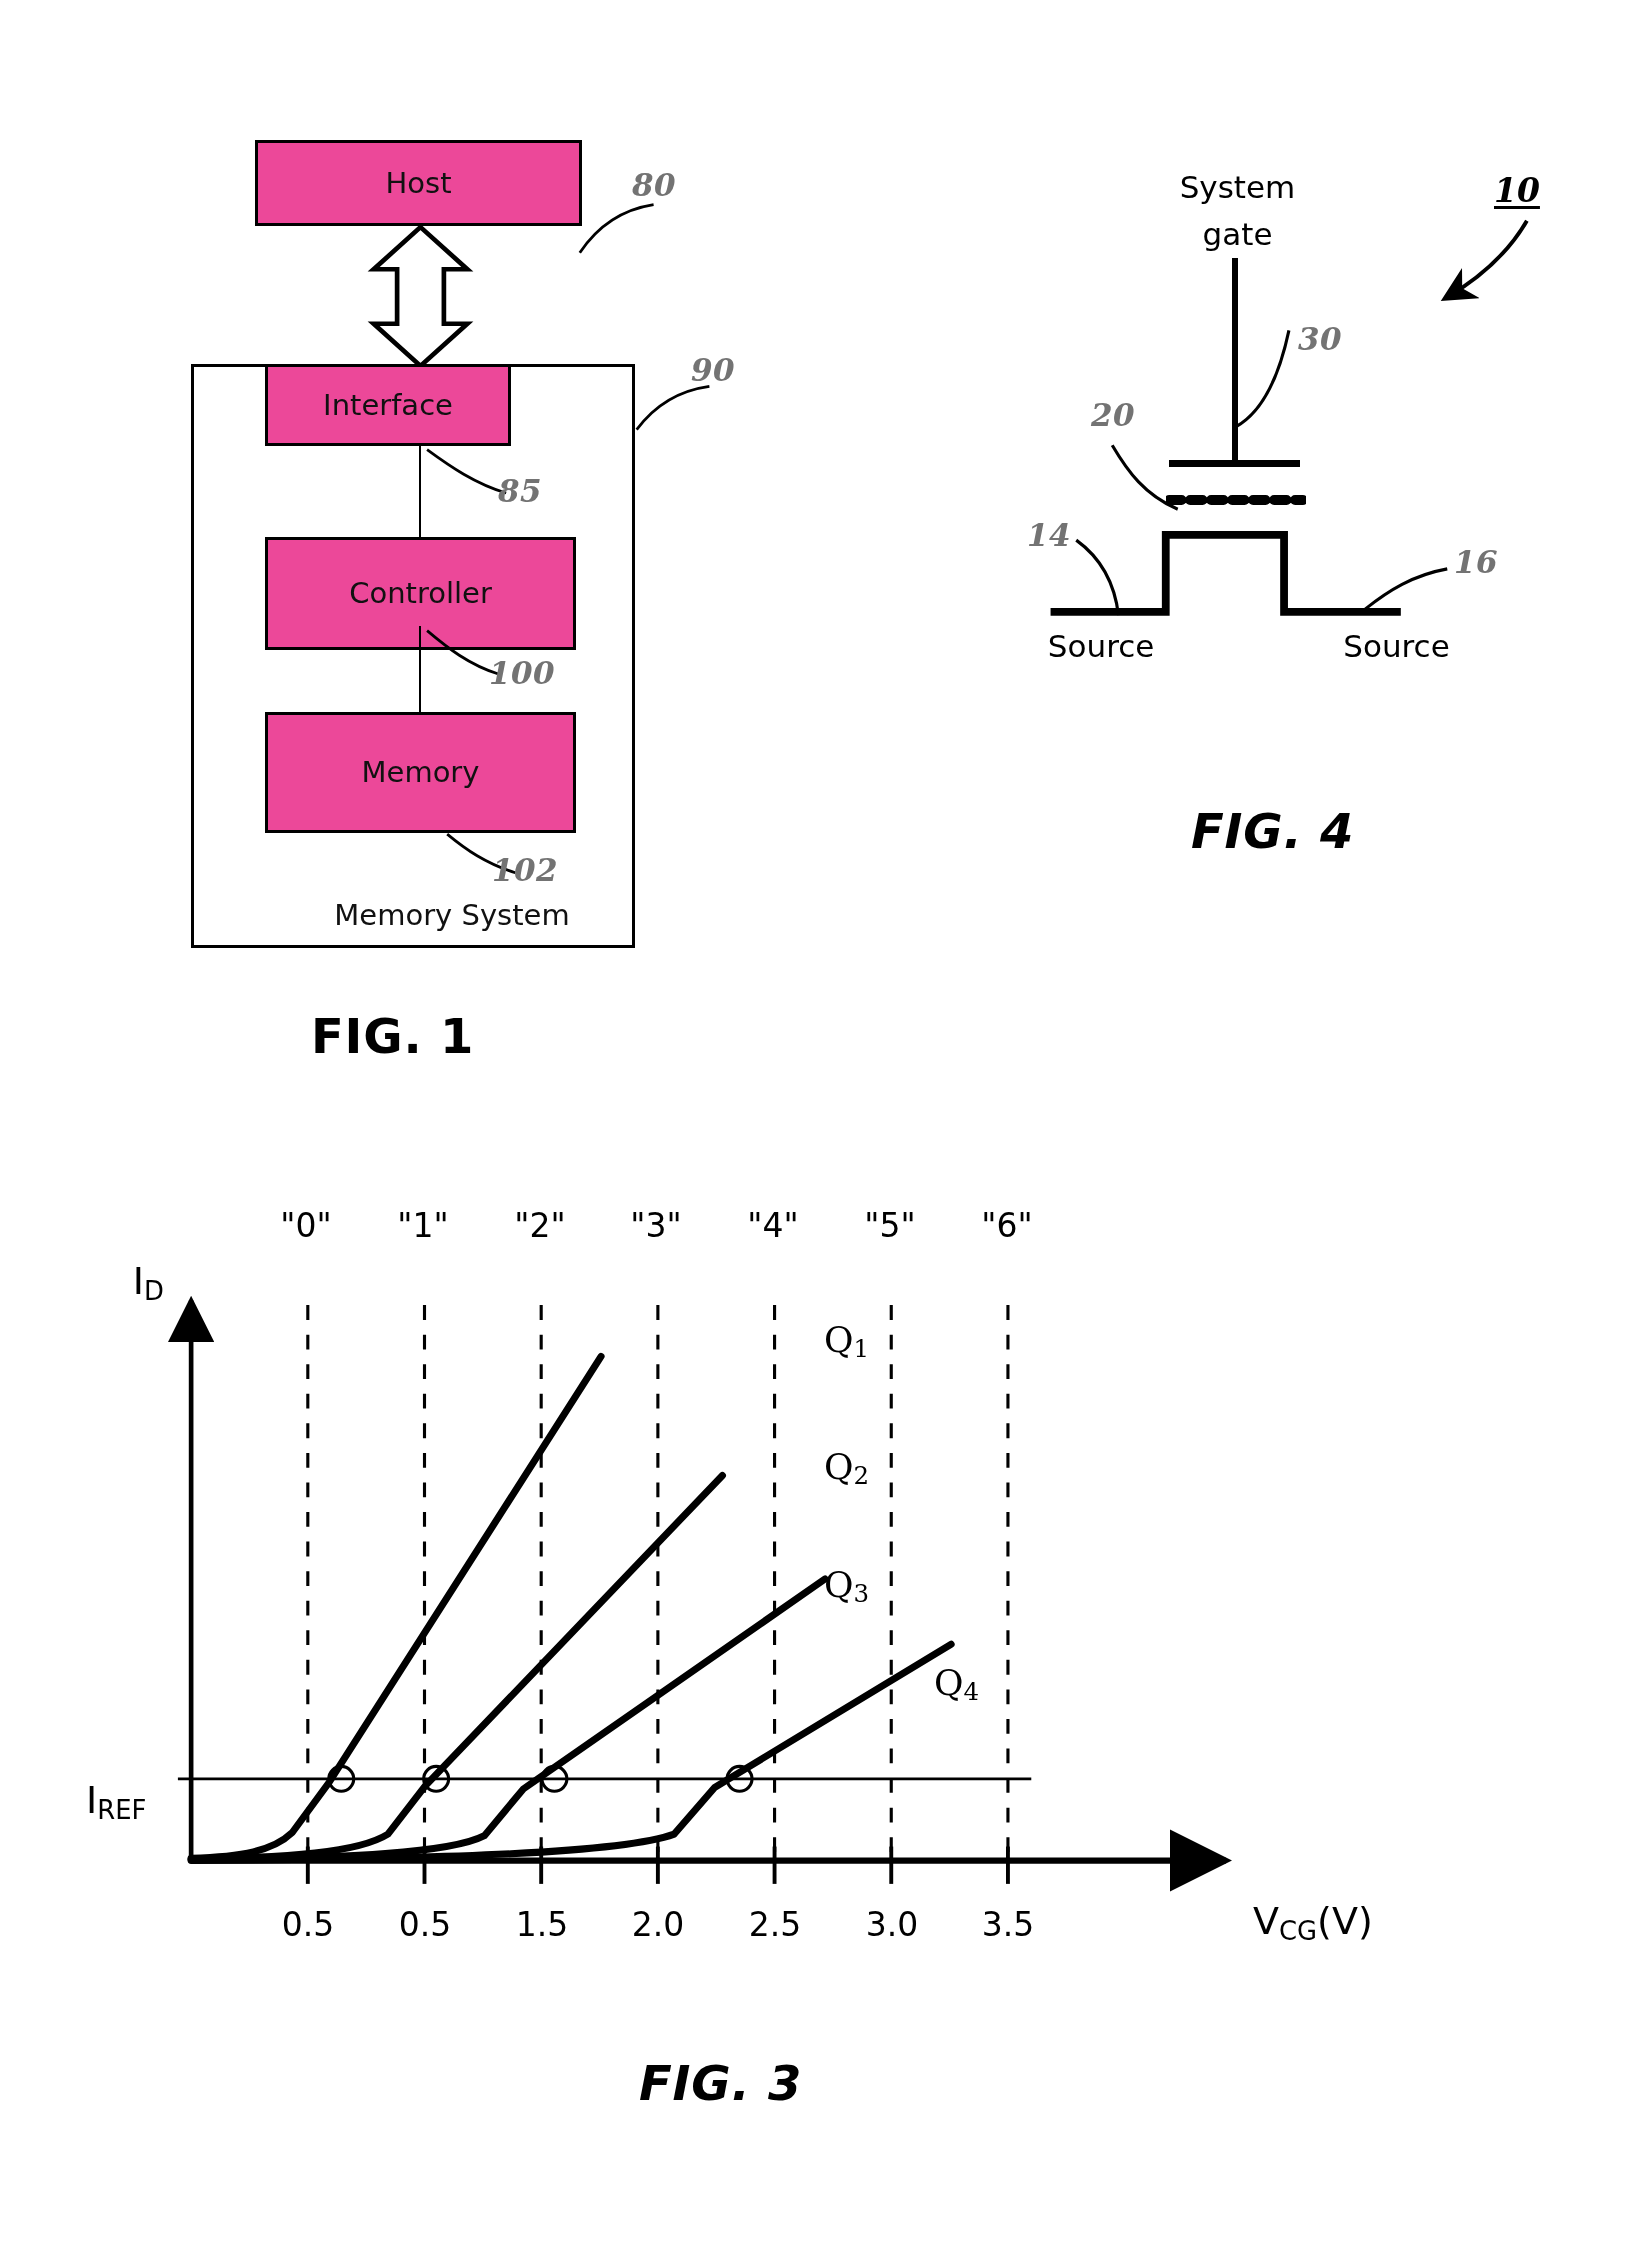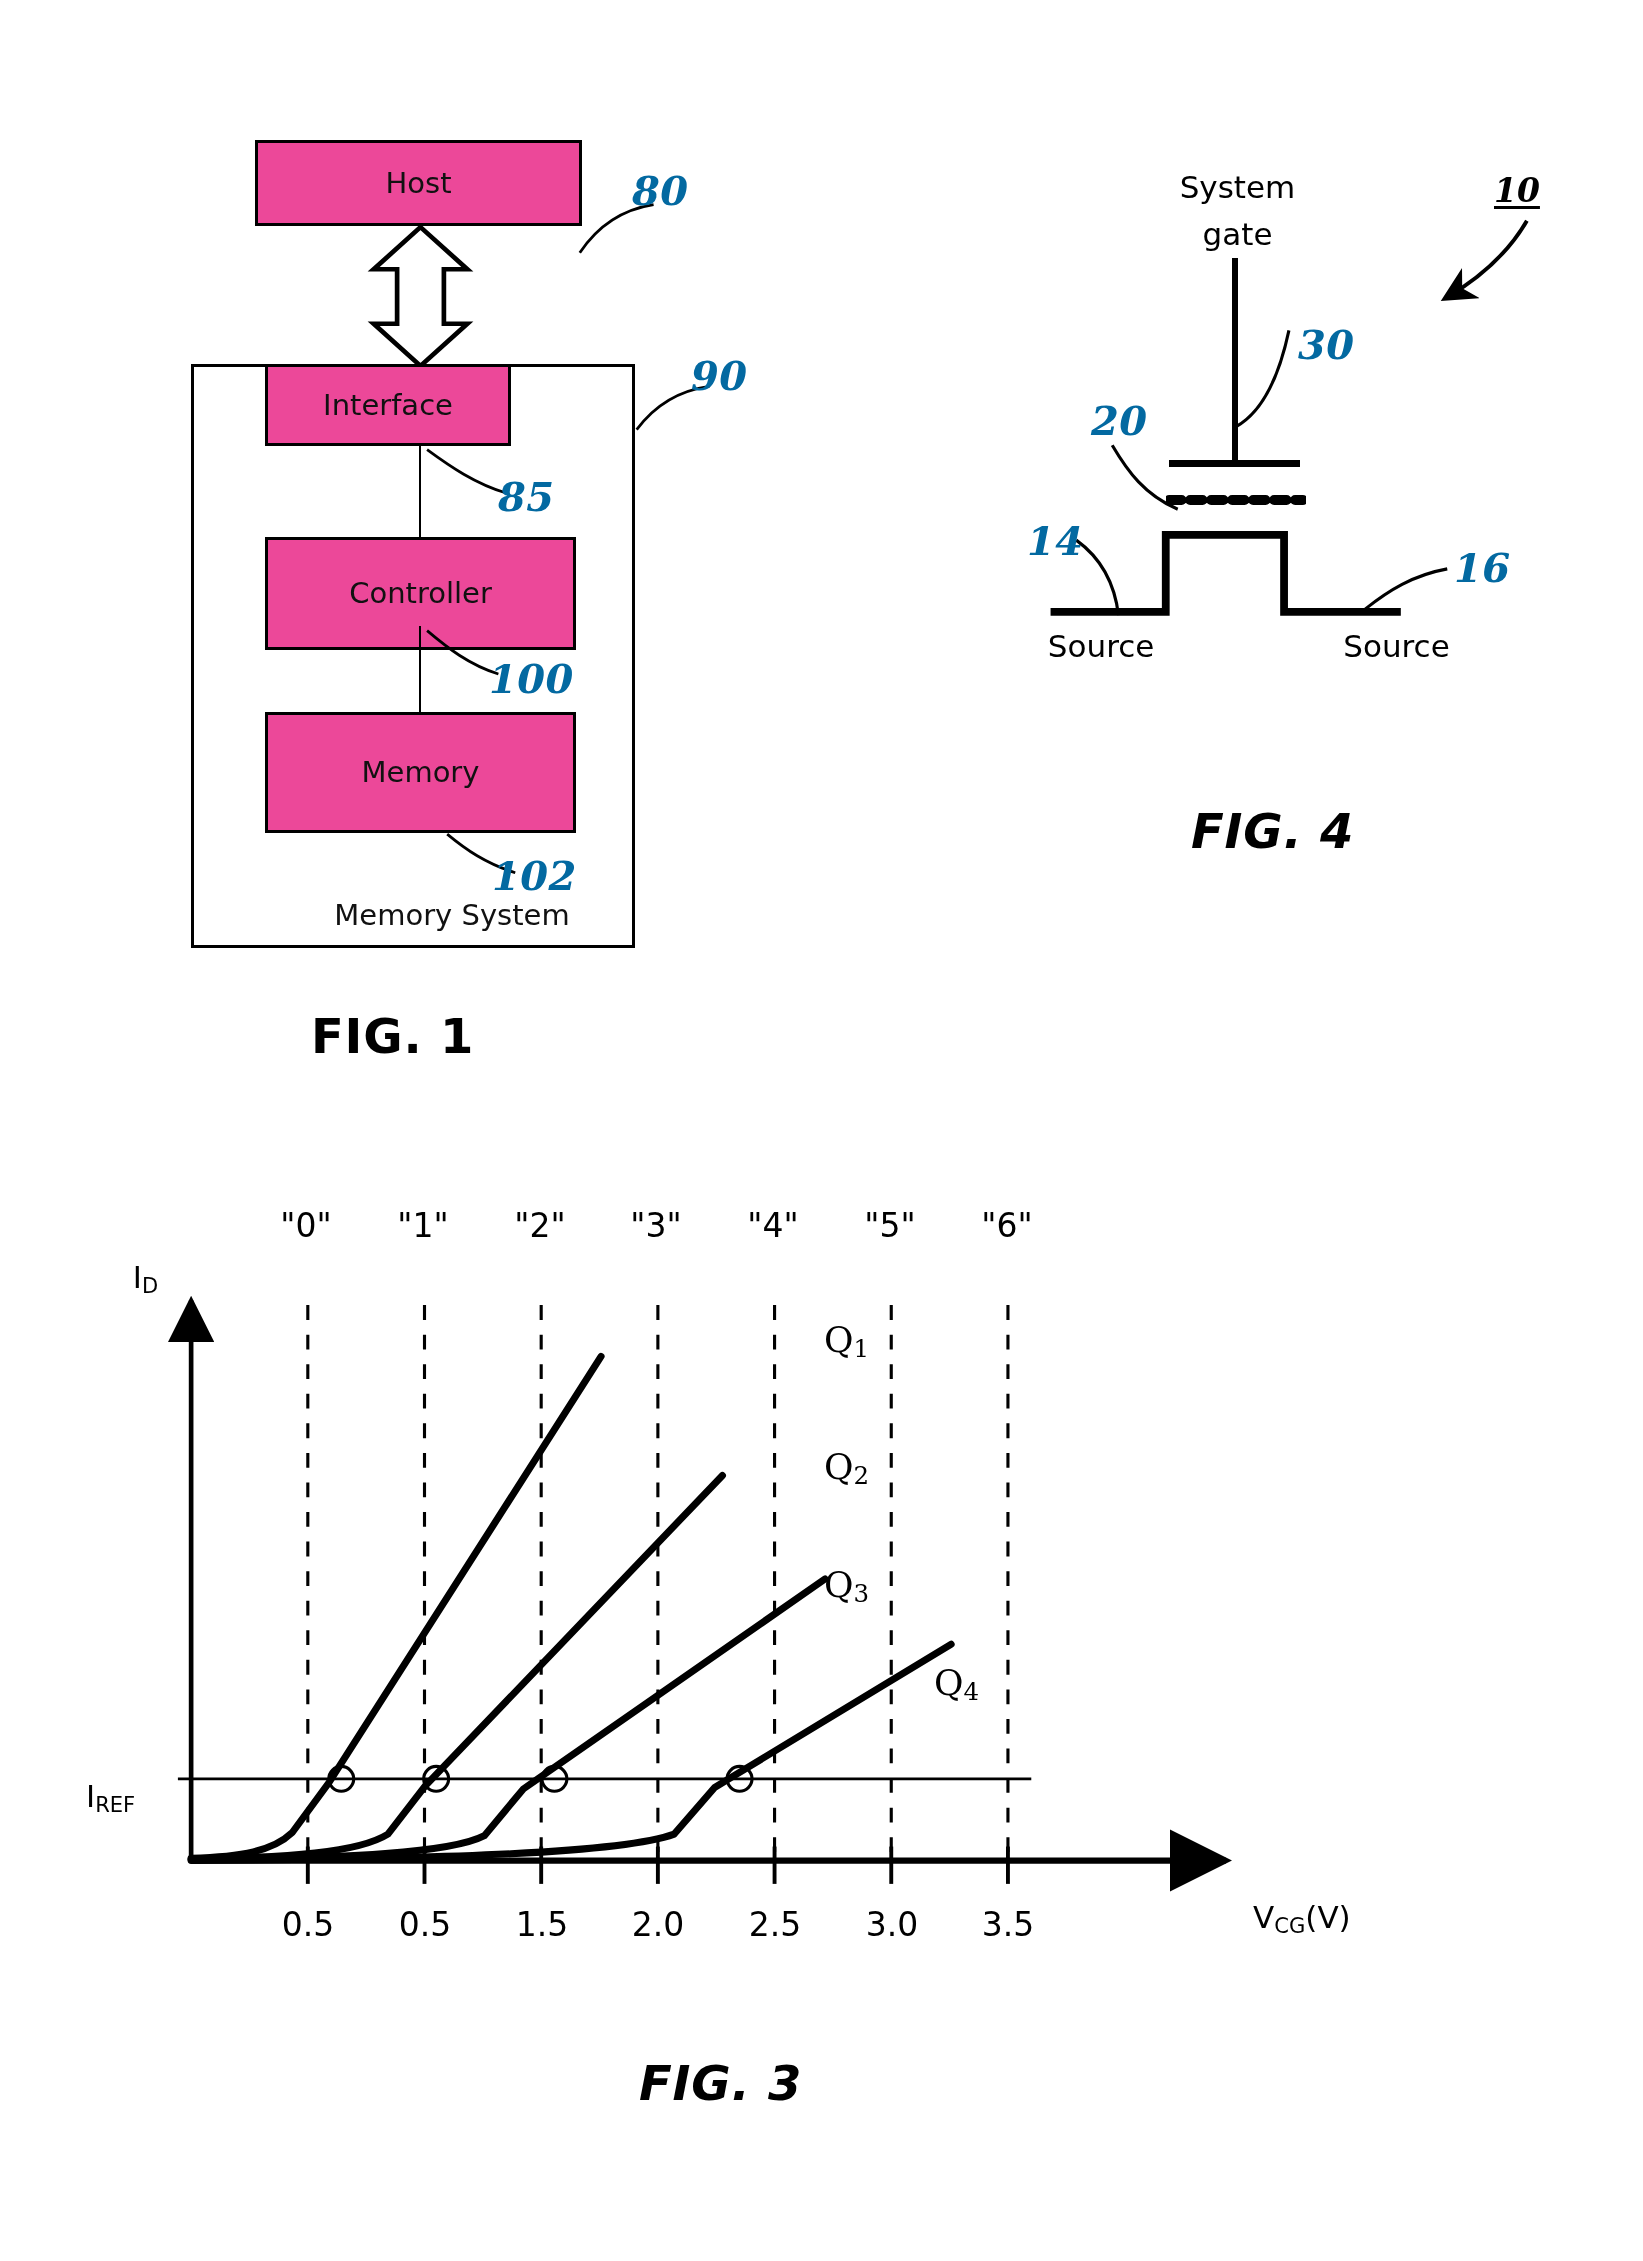--- a/index.html
+++ b/index.html
@@ -27,22 +27,22 @@
     font-size: 29px;
     color: #111;
     text-align: center;
     line-height: 1;
     white-space: nowrap;
   }
   .refnum {
     font-family: "DejaVu Serif", serif;
     font-style: italic;
     font-weight: 700;
-    font-size: 40px;
-    color: #0369a1;
+    font-size: 31px;
+    color: #737373;
     white-space: nowrap;
     letter-spacing: 0.4px;
   }
   .figcap {
     font-family: "DejaVu Sans", sans-serif;
     font-weight: 700;
     font-size: 48px;
     letter-spacing: 0.8px;
     white-space: nowrap;
   }
@@ -82,21 +82,21 @@
     font-style: italic;
     font-weight: 700;
     font-size: 33px;
     text-decoration: underline;
     text-underline-offset: 3.9px;
   }
 
   
   .axislabel {
     font-family: "DejaVu Sans", sans-serif;
-    font-size: 31px;
+    font-size: 38px;
     white-space: nowrap;
   }
   .statelabel {
     font-family: "DejaVu Sans", sans-serif;
     font-size: 33px;
     white-space: nowrap;
   }
   .ticklabel {
     font-family: "DejaVu Sans", sans-serif;
     font-size: 33px;

